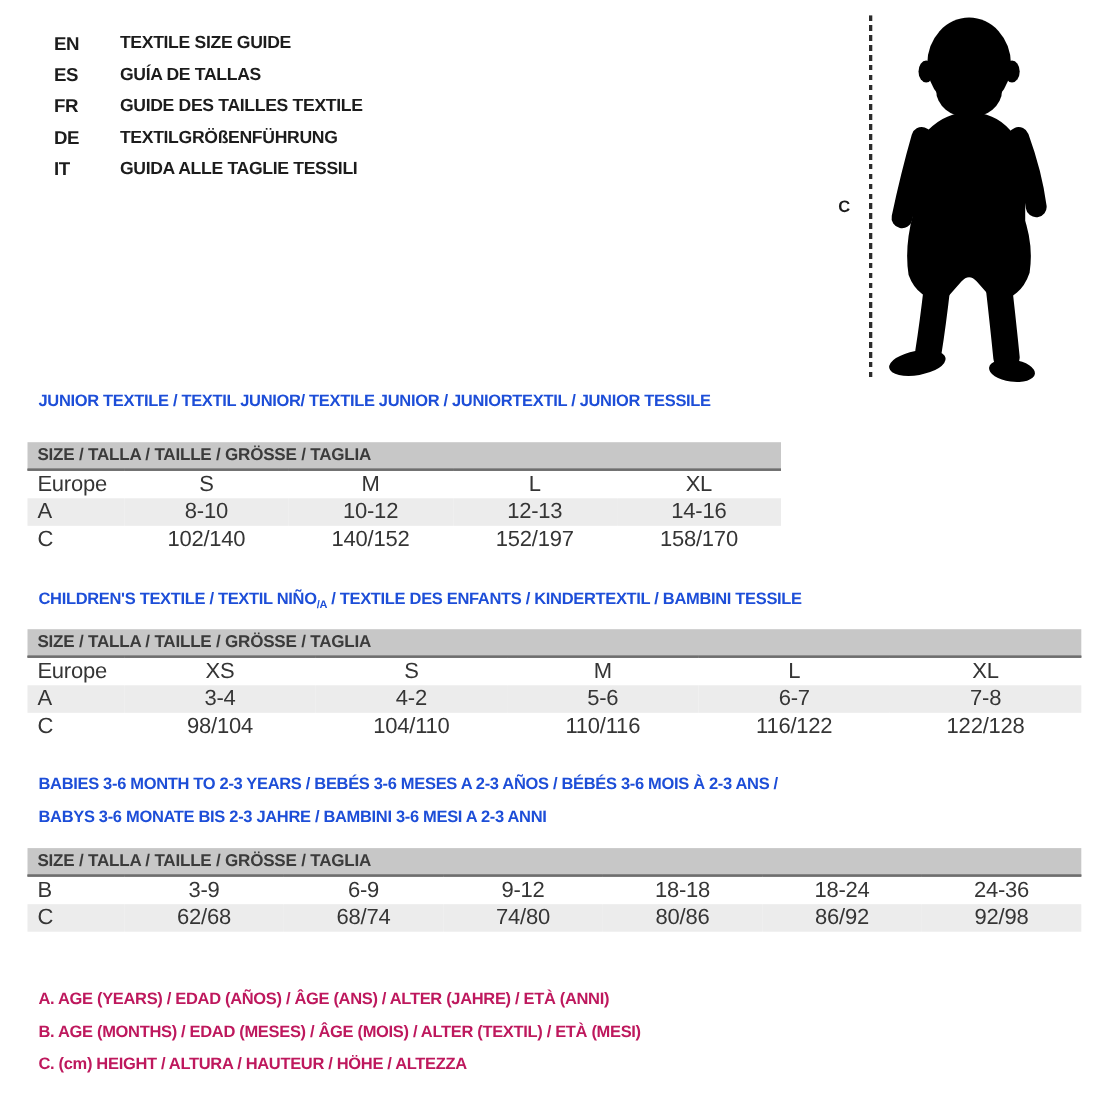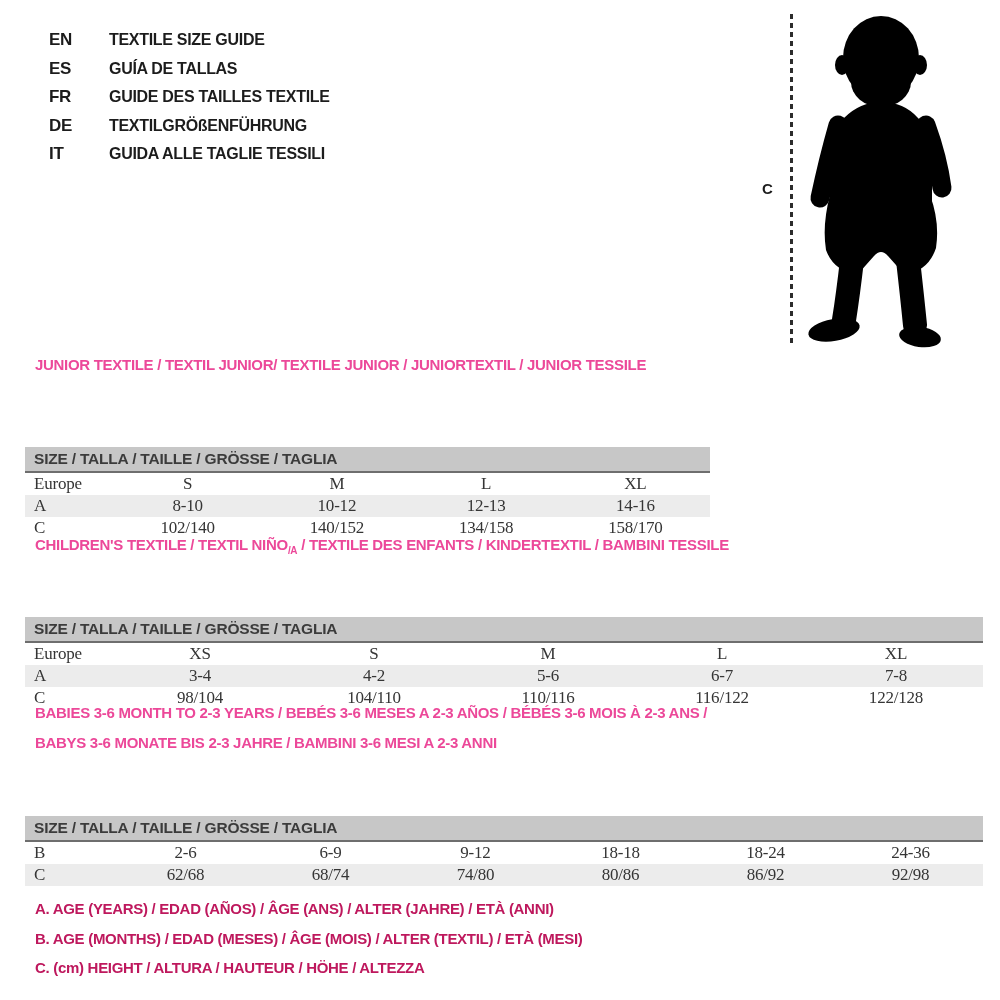--- a/index.html
+++ b/index.html
@@ -29,40 +29,39 @@
   .measure-label {
     position: absolute; left: 762px; top: 180px;
     font-weight: bold; font-size: 15px; color: #1c1c1c;
   }
   .baby-svg { position: absolute; left: 800px; top: 10px; width: 160px; height: 340px; }
 
   
   .sec-title {
     position: absolute; left: 35px;
     font-weight: bold; font-size: 15px; letter-spacing: -0.3px;
-    color: #ec4899; white-space: nowrap;
+    color: #1d4ed8; white-space: nowrap;
   }
   .sub-a { font-size: 10px; vertical-align: sub; }
 
   
   table.size-table {
     position: absolute; left: 25px;
-    border-collapse: collapse; table-layout: fixed; margin-top: 45px;
+    border-collapse: collapse; table-layout: fixed;
   }
   table.size-table th.size-band {
     background: #c7c7c7; color: #3b3b3b;
     font-weight: bold; font-size: 15.5px; letter-spacing: -0.2px;
     text-align: left; padding: 3px 9px; height: 25px;
     border-bottom: 2px solid #6e6e6e;
   }
   table.size-table td {
-    font-size: 17px; color: #353535; letter-spacing: -0.2px;
+    font-size: 20px; color: #353535; letter-spacing: -0.2px;
     height: 21px; padding: 1px 9px; text-align: center;
     white-space: nowrap;
-    font-family: Liberation Serif, serif;
   }
   table.size-table td:first-child { text-align: left; }
   table.size-table tbody tr:nth-child(2) { background: #ececec; }
   #table-junior   { top: 402px; width: 685px; }
   #table-children { top: 572px; width: 958px; }
   #table-babies   { top: 771px; width: 958px; }
   col.label-col { width: 88px; }
 
   
   .legend { position: absolute; left: 35px; top: 894px; }
@@ -146,21 +145,21 @@
           <td>A</td>
           <td>8-10</td>
           <td>10-12</td>
           <td>12-13</td>
           <td>14-16</td>
         </tr>
         <tr>
           <td>C</td>
           <td>102/140</td>
           <td>140/152</td>
-          <td>134/158</td>
+          <td>152/197</td>
           <td>158/170</td>
         </tr>
       </tbody>
   </table>
 
   <h2 class="sec-title" style="top:536px"><span>CHILDREN'S TEXTILE / TEXTIL NIÑO</span><span class="sub-a">/A</span><span> / TEXTILE DES ENFANTS / KINDERTEXTIL / BAMBINI TESSILE</span></h2>
   <table class="size-table" id="table-children">
     <colgroup>
         <col class="label-col">
         <col>
@@ -215,21 +214,21 @@
         <col>
       </colgroup>
     <thead>
       <tr>
         <th class="size-band" colspan="7">SIZE / TALLA / TAILLE / GRÖSSE / TAGLIA</th>
       </tr>
     </thead>
     <tbody>
         <tr>
           <td>B</td>
-          <td>2-6</td>
+          <td>3-9</td>
           <td>6-9</td>
           <td>9-12</td>
           <td>18-18</td>
           <td>18-24</td>
           <td>24-36</td>
         </tr>
         <tr>
           <td>C</td>
           <td>62/68</td>
           <td>68/74</td>

